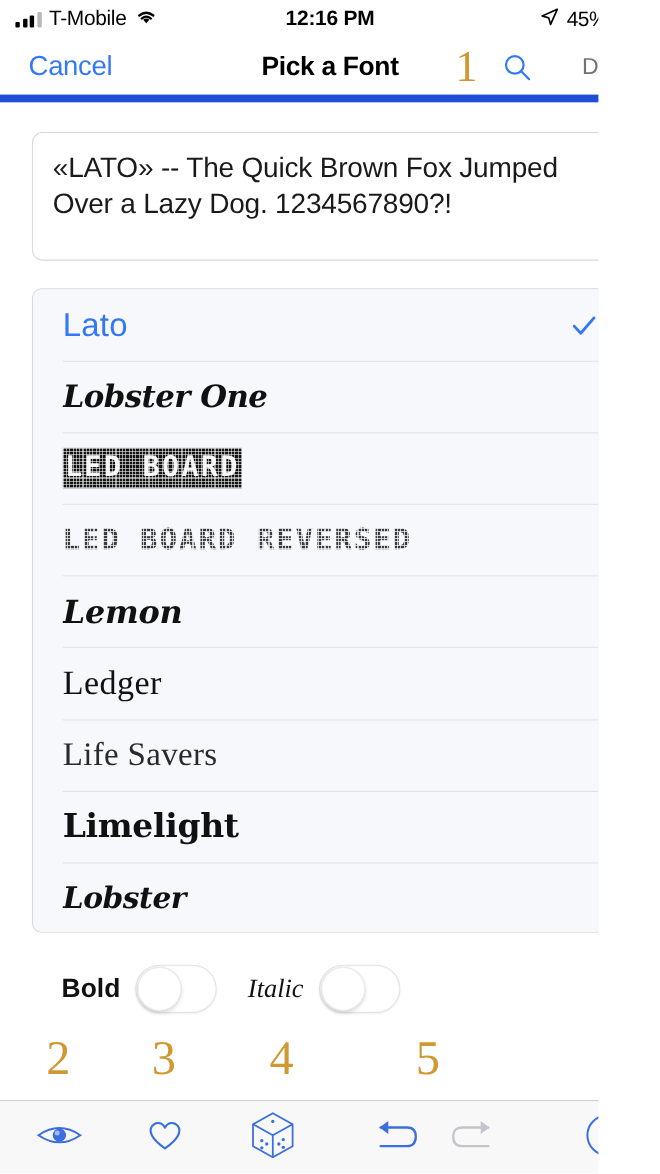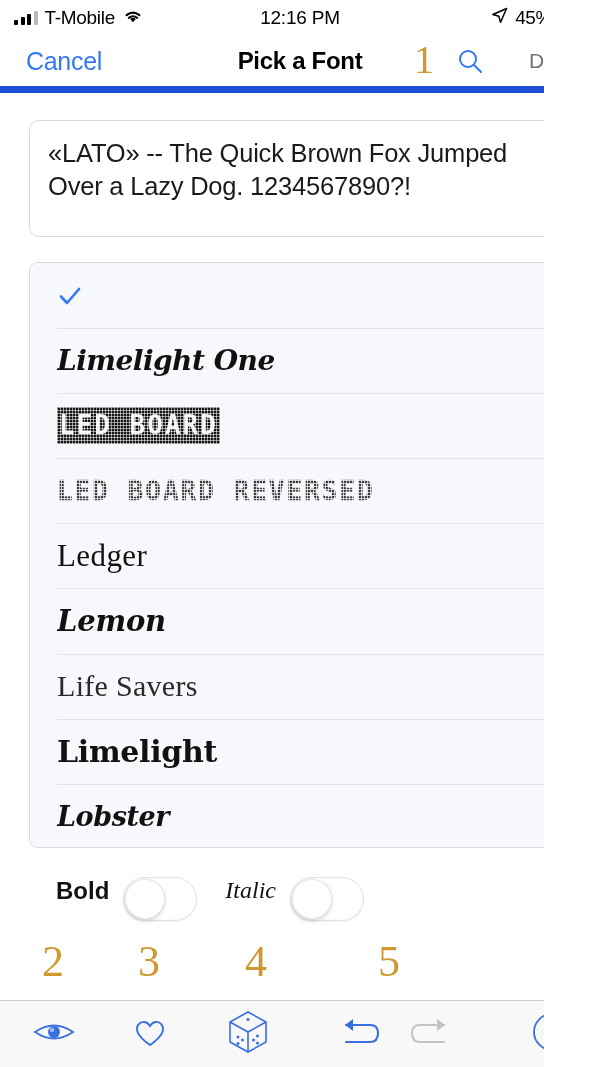--- a/index.html
+++ b/index.html
@@ -37,21 +37,21 @@
     left: 14px;
     display: flex;
     align-items: center;
     gap: 7px;
   }
   .sb-center {
     position: absolute;
     left: 0; right: 0;
     text-align: center;
     font-size: 19px;
-    font-weight: 400;
+    font-weight: 700;
     letter-spacing: -0.2px;
   }
   .sb-right {
     position: absolute;
     right: 12px;
     display: flex;
     align-items: flex-end;
     gap: 7px;
   }
   .signal-bars {
@@ -253,21 +253,21 @@
   
   .style-row {
     position: absolute;
     left: 0; top: 868px;
     width: 600px; height: 62px;
     display: flex;
     align-items: center;
     padding-left: 56px;
     gap: 28px;
   }
-  .style-item { display: flex; align-items: flex-start; gap: 14px; }
+  .style-item { display: flex; align-items: center; gap: 14px; }
   .style-label-bold { font-size: 24px; font-weight: bold; color: #111; }
   .style-label-italic { font-size: 24px; font-style: italic; color: #111; font-family: "Liberation Serif", serif; }
   .switch {
     position: relative;
     width: 74px; height: 44px;
     background: #ffffff;
     border: 1px solid #e3e3e6;
     border-radius: 22px;
     box-shadow: inset 0 0 0 1px rgba(0,0,0,0.02), 0 1px 2px rgba(0,0,0,0.06);
   }
@@ -368,38 +368,39 @@
     </div>
     <div class="nav-done">Done</div>
   </div>
 
   <div class="preview-box">
     <div class="preview-text">«LATO» -- The Quick Brown Fox Jumped Over a Lazy Dog. 1234567890?!</div>
   </div>
 
   <div class="font-list" id="font-list">
       <div class="font-row">
+        <div class="font-name f-lato">Lato</div>
         <span class="check"><svg width="26" height="26" viewBox="0 0 26 26">
             <path d="M4 13.5 L10 20 L22 6" fill="none" stroke="#3478f6" stroke-width="2.6" stroke-linecap="round" stroke-linejoin="round"></path>
           </svg></span>
       </div>
       <div class="font-row">
-        <div class="font-name f-leckerli">Limelight One</div>
+        <div class="font-name f-leckerli">Lobster One</div>
       </div>
       <div class="font-row">
         <div class="font-name"><span class="led-wrap"><span class="f-ledboard">LED BOARD</span></span></div>
       </div>
       <div class="font-row">
         <div class="font-name"><span class="ledrev-wrap"><span class="f-ledrev">LED BOARD REVERSED</span></span></div>
       </div>
       <div class="font-row">
+        <div class="font-name f-lemon">Lemon</div>
+      </div>
+      <div class="font-row">
         <div class="font-name f-ledger">Ledger</div>
-      </div>
-      <div class="font-row">
-        <div class="font-name f-lemon">Lemon</div>
       </div>
       <div class="font-row">
         <div class="font-name f-lifesav">Life Savers</div>
       </div>
       <div class="font-row">
         <div class="font-name f-limelight">Limelight</div>
       </div>
       <div class="font-row">
         <div class="font-name f-lobster">Lobster</div>
       </div>

